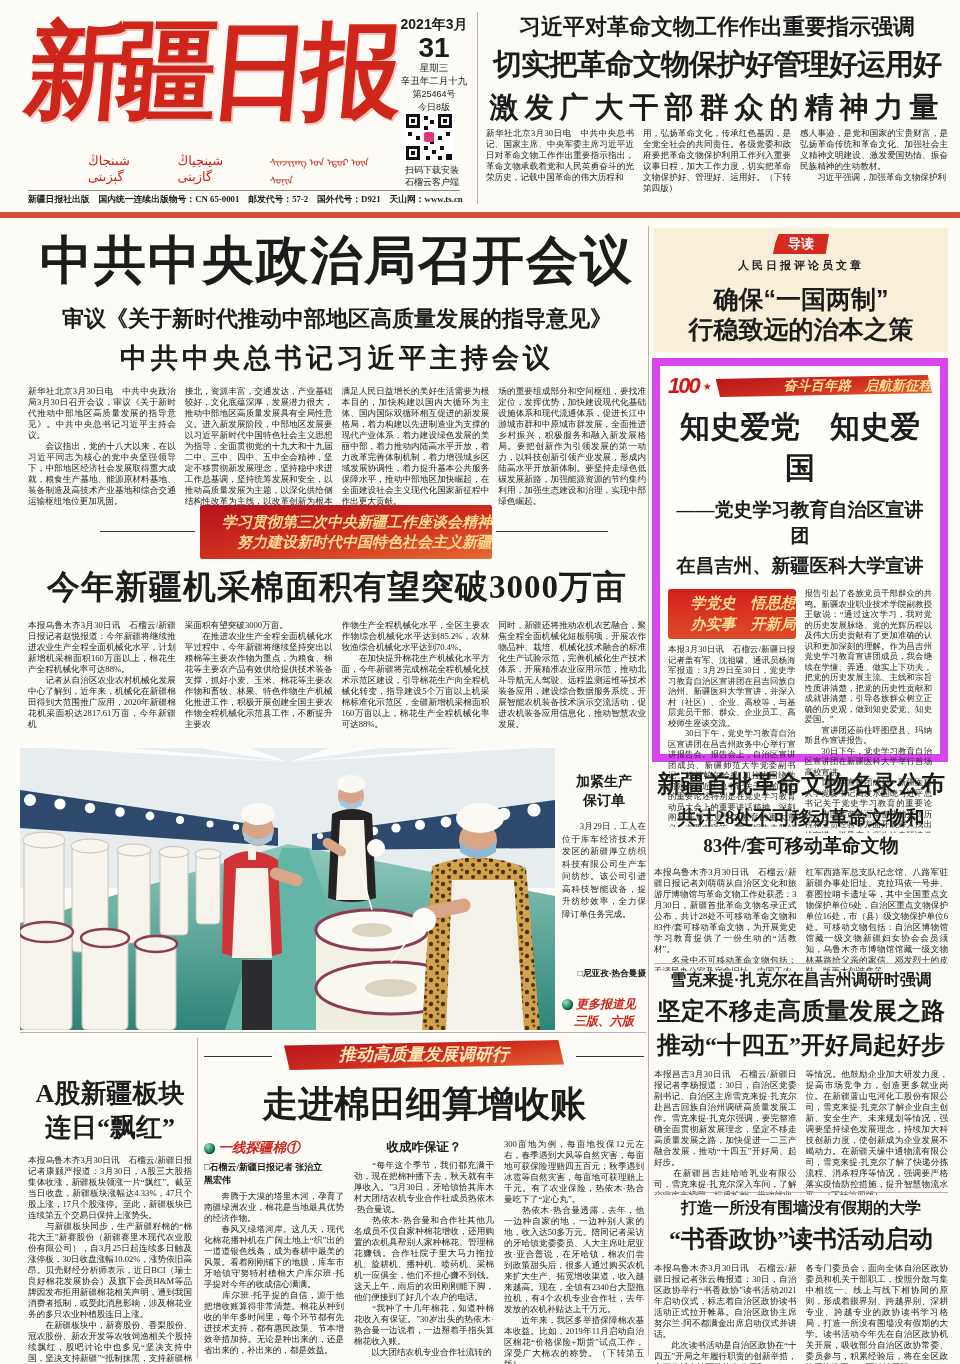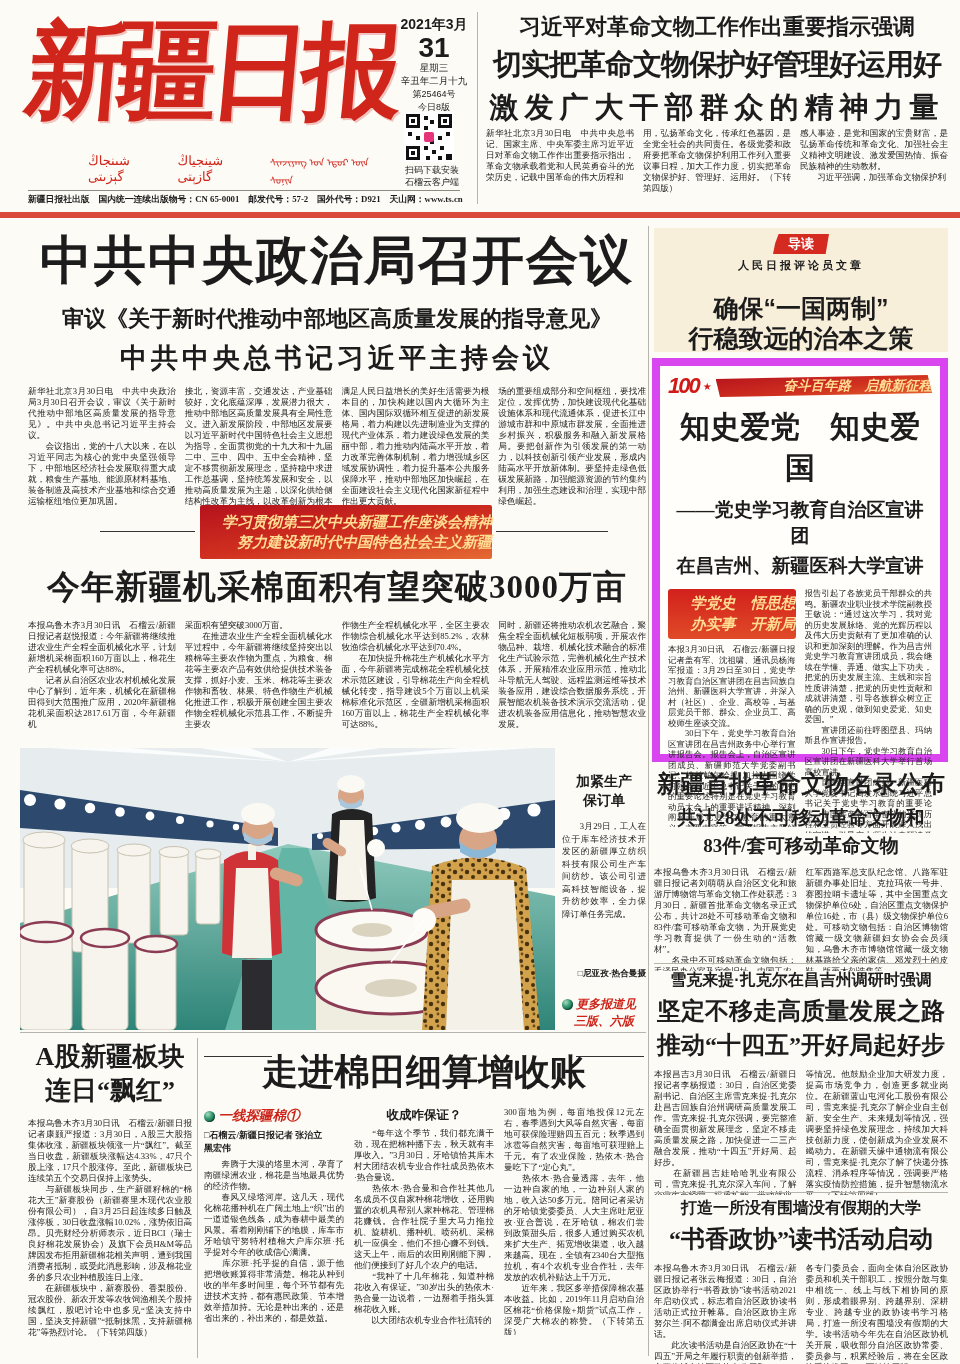--- a/index.html
+++ b/index.html
@@ -276,21 +276,21 @@
       <span>更多报道见</span>
       <div class="ctr">三版、六版</div>
     </div>
   </div>
 
   <div class="abs vline" style="left:648px;top:226px;height:1130px;"></div>
 
   <div class="abs" style="left:654px;top:228px;width:294px;height:124px;background:#f8efdb;">
     <div class="tagflag hei b ctr" style="width:56px;height:20px;margin:6px auto 0;background:#d42a20;color:#fff;font-size:13px;line-height:20px;">导读</div>
     <div class="ctr b" style="font-size:11px;margin-top:4px;letter-spacing:3px;">人民日报评论员文章</div>
-    <div class="ctr hei b" style="font-size:25px;line-height:30px;margin-top:20px;">确保“一国两制”</div>
+    <div class="ctr hei b" style="font-size:25px;line-height:30px;margin-top:11px;">确保“一国两制”</div>
     <div class="ctr hei b" style="font-size:25px;line-height:30px;">行稳致远的治本之策</div>
     <div class="ctr" style="margin-top:18px;">
       <span class="globe"></span>
       <span class="red b" style="font-size:12px;font-style:italic;">四版</span>
     </div>
   </div>
 
   <div class="abs" style="left:652px;top:358px;width:296px;height:404px;border:8px solid #d946ef;box-sizing:border-box;background:#fffefb;padding:7px 8px;">
     <div style="display:flex;align-items:center;height:26px;">
       <span style="color:#d01a18;font:italic bold 22px 'Liberation Sans','DejaVu Sans',sans-serif;letter-spacing:-2px;margin-right:4px;">100</span>
@@ -347,34 +347,37 @@
     <div class="ctr b" style="font-size:24px;margin-top:4px;">“书香政协”读书活动启动</div>
     <div class="cols" style="margin-top:8px;height:108px;">
       <div class="col-text">本报乌鲁木齐3月30日讯　石榴云/新疆日报记者张云梅报道：30日，自治区政协举行“书香政协”读书活动2021年启动仪式，标志着自治区政协读书活动正式拉开帷幕。自治区政协主席努尔兰·阿不都满金出席启动仪式并讲话。
 　　此次读书活动是自治区政协在“十四五”开局之年履行职责的创新举措，主要依托自治区政协办公厅和</div>
       <div class="col-text">各专门委员会，面向全体自治区政协委员和机关干部职工，按照分散与集中相统一、线上与线下相协同的原则，形成着眼界别、跨越界别、深耕专业、跨越专业的政协读书学习格局，打造一所没有围墙没有假期的大学。读书活动今年先在自治区政协机关开展，吸收部分自治区政协常委、委员参与，积累经验后，将在全区政协系统推开。（下转第四版）</div>
     </div>
   </div>
 
   <div class="abs hline" style="left:20px;top:1032px;width:626px;background:#b9b4ab;"></div>
   <div class="abs" style="left:28px;top:1040px;width:164px;height:318px;">
-    <div class="ctr b" style="font-size:26px;line-height:34px;">
+    <div class="ctr b" style="font-size:26px;line-height:34px;margin-top:37px;">
       <div>A股新疆板块</div>
       <div>连日“飘红”</div>
     </div>
     <div class="col-text" style="margin-top:10px;height:238px;">本报乌鲁木齐3月30日讯　石榴云/新疆日报记者康颢严报道：3月30日，A股三大股指集体收涨，新疆板块领涨一片“飘红”。截至当日收盘，新疆板块涨幅达4.33%，47只个股上涨，17只个股涨停。至此，新疆板块已连续第五个交易日保持上涨势头。
 　　与新疆板块同步，生产新疆籽棉的“棉花大王”新赛股份（新疆赛里木现代农业股份有限公司），自3月25日起连续多日触及涨停板，30日收盘涨幅10.02%，涨势依旧高昂。贝壳财经分析师表示，近日BCI（瑞士良好棉花发展协会）及旗下会员H&amp;M等品牌因发布拒用新疆棉花相关声明，遭到我国消费者抵制，或受此消息影响，涉及棉花业务的多只农业种植股连日上涨。
 　　在新疆板块中，新赛股份、香梨股份、冠农股份、新农开发等农牧饲渔相关个股持续飘红，股吧讨论中也多见“坚决支持中国，坚决支持新疆”“抵制抹黑，支持新疆棉花”等热烈讨论。（下转第四版）</div>
   </div>
 
   <div class="abs vline" style="left:197px;top:1038px;height:320px;"></div>
 
   <div class="abs" style="left:204px;top:1038px;width:440px;height:322px;">
     <div class="abs hline" style="left:0;top:18px;width:68px;background:#333;"></div>
     <div class="abs hline" style="left:372px;top:18px;width:68px;background:#333;"></div>
+    <div class="banner-red ribbon ctr" style="width:280px;height:30px;margin:2px auto 0;line-height:30px;">
+      <span style="color:#ffe9b8;font-style:italic;font-weight:bold;font-size:17px;">推动高质量发展调研行</span>
+    </div>
     <div class="ctr b" style="font-size:36px;margin-top:10px;">走进棉田细算增收账</div>
     <div style="display:flex;gap:10px;margin-top:10px;height:228px;">
       <div style="flex:1;overflow:hidden;">
         <div style="font-size:13.5px;font-weight:bold;font-style:italic;color:#cd2318;">
           <span class="globe"></span>
           <span>一线探疆棉</span><span>①</span>
         </div>
         <div class="b" style="font-size:9px;line-height:13px;margin:4px 0;white-space:pre-line;">□石榴云/新疆日报记者 张治立
 黑宏伟</div>
         <div class="col-text" style="height:176px;">　　奔腾于大漠的塔里木河，孕育了南疆绿洲农业，棉花是当地最具优势的经济作物。

